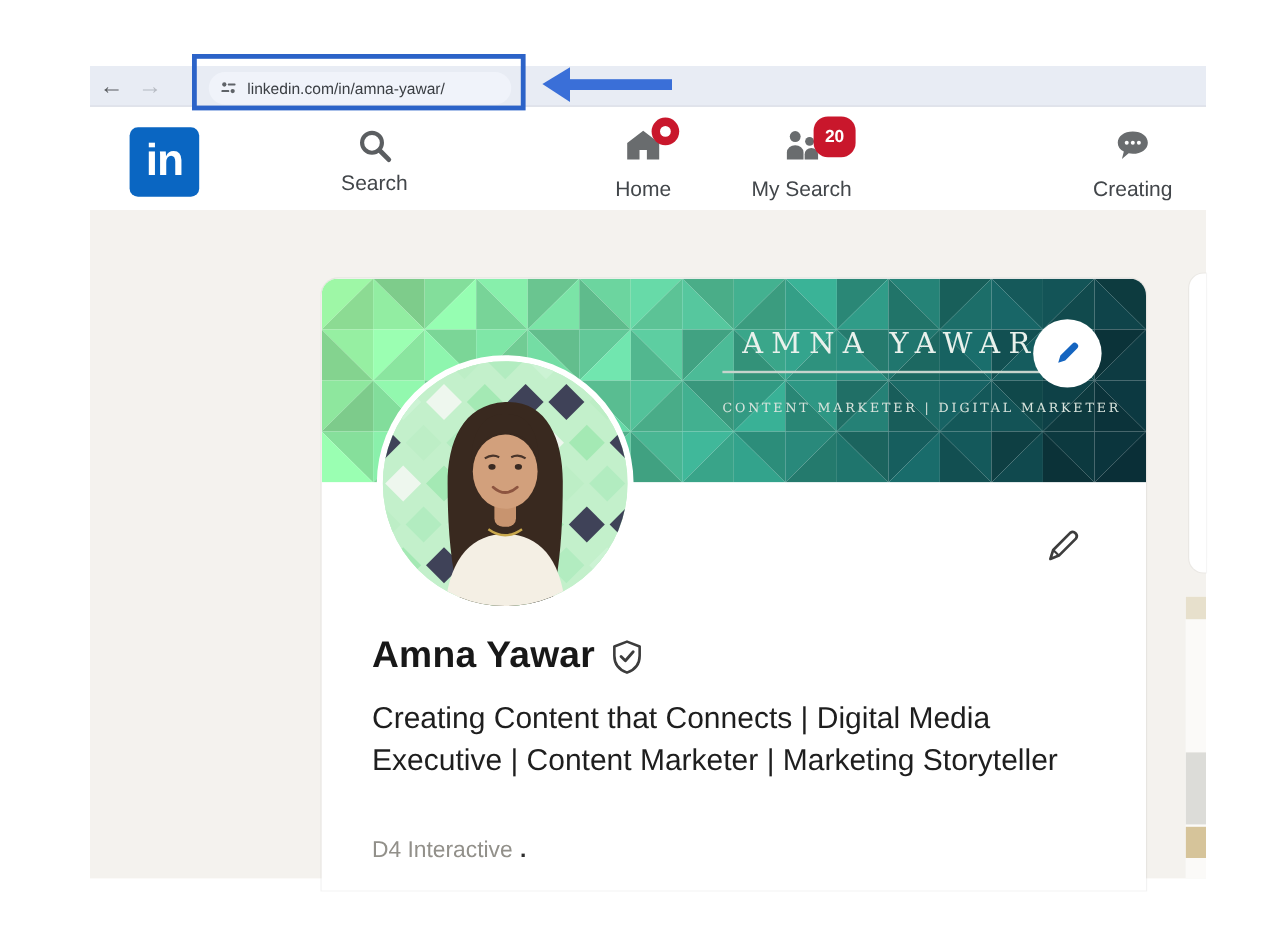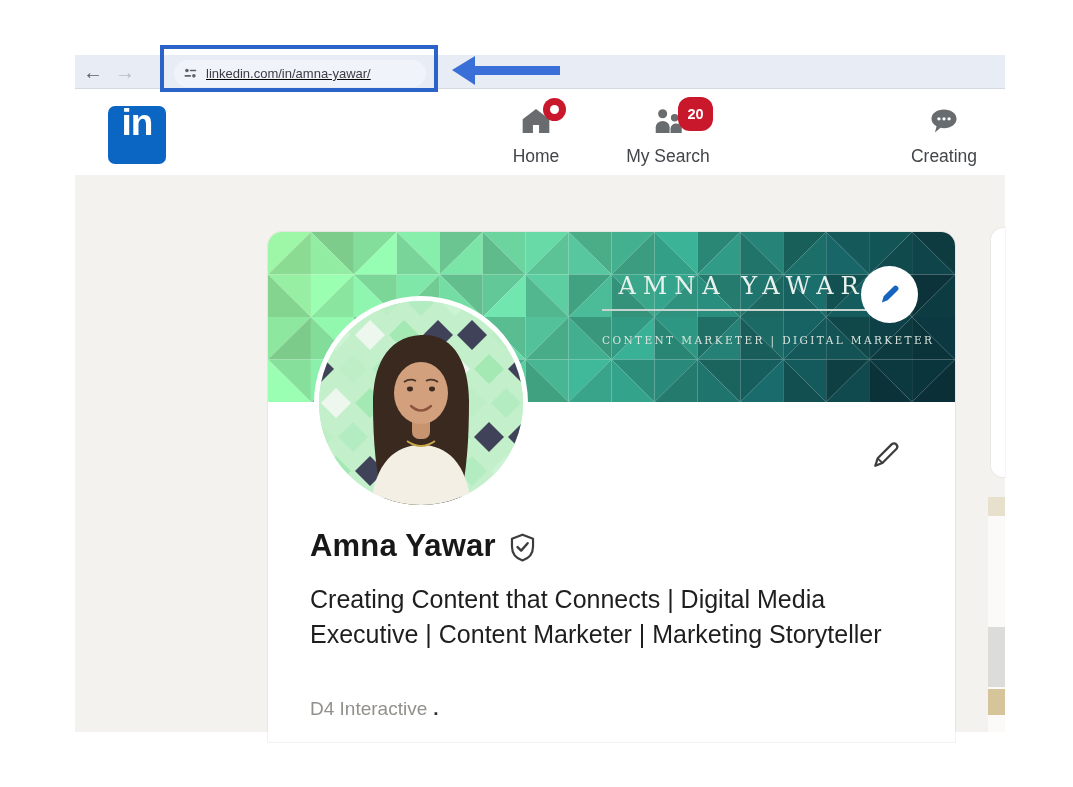--- a/index.html
+++ b/index.html
@@ -9,35 +9,35 @@
 
   
   .chrome { position:absolute; left:75px; top:55px; width:930px; height:34px;
             background:#e8ecf4; border-bottom:1px solid #d4d8e0; }
   .nav-arrow { position:absolute; top:3px; font-size:20px; color:#5a5d61; line-height:28px; }
   .nav-arrow.fwd { color:#b7bbc3; }
   .reload-icon { position:absolute; left:140px; top:7px; width:20px; height:20px; }
   .hl-box { position:absolute; left:160px; top:45px; width:278px; height:47px;
             border:4px solid #2c63c8; background:transparent; z-index:5; }
   .url-pill { position:absolute; left:10px; top:11px; width:252px; height:27px;
-              background:#f0f3fa; border-radius:14px; display:flex; align-items:center; padding-left:9px;text-decoration:underline; }
+              background:#f0f3fa; border-radius:14px; display:flex; align-items:center; padding-left:9px; }
   .tune-icon { width:15px; height:15px; margin-right:8px; flex:0 0 auto; }
   .url-text { font-size:13px; color:#3a3e43; white-space:nowrap; }
 
   .arrow-ann { position:absolute; left:452px; top:56px; width:108px; height:29px; z-index:6; }
   .arrow-head { position:absolute; left:0; top:0; width:0; height:0;
                 border-top:14px solid transparent; border-bottom:15px solid transparent;
                 border-right:23px solid #3a6fd8; }
   .arrow-shaft { position:absolute; left:20px; top:10px; width:88px; height:9px; background:#3a6fd8; }
 
   
   .navbar { position:absolute; left:75px; top:89px; width:930px; height:86px; background:#ffffff; }
   .li-logo { position:absolute; left:33px; top:17px; width:58px; height:58px; background:#0a66c2;
              border-radius:7px; color:#fff; font-weight:bold; font-size:37px;
-             display:flex; align-items:flex-end; justify-content:center; padding-bottom:20px; letter-spacing:-1px; }
+             display:flex; align-items:flex-end; justify-content:center; padding-bottom:9px; letter-spacing:-1px; }
   .search-block { position:absolute; left:162px; top:16px; width:150px; text-align:center; }
   .search-block svg { display:block; margin:0 auto; }
   .nav-label { margin-top:5px; font-size:17.5px; color:#42464a; }
   .nav-item { position:absolute; top:16px; width:140px; text-align:center; }
   .nav-item .icn { position:relative; display:inline-block; width:36px; height:34px; }
   .badge-dot { position:absolute; right:-12px; top:-7px; width:23px; height:23px; border-radius:50%;
                background:#c9172c; border:0; }
   .badge-dot::after { content:""; position:absolute; left:7px; top:7px; width:9px; height:9px;
                border-radius:50%; background:#ffffff; }
   .badge-count { position:absolute; right:-27px; top:-8px; min-width:35px; height:34px; border-radius:12px;
@@ -104,20 +104,27 @@
   </div>
 
   <div class="arrow-ann">
     <div class="arrow-head"></div>
     <div class="arrow-shaft"></div>
   </div>
 
   <div class="navbar">
     <div class="li-logo">in</div>
 
+    <div class="search-block">
+      <svg width="32" height="32" viewBox="0 0 24 24">
+        <circle cx="10.5" cy="10.5" r="6.2" fill="none" stroke="#5b5e61" stroke-width="2.6"></circle>
+        <line x1="15.2" y1="15.2" x2="21" y2="21" stroke="#5b5e61" stroke-width="3" stroke-linecap="round"></line>
+      </svg>
+      <div class="nav-label">Search</div>
+    </div>
 
     <div class="nav-item" style="left:391px;">
       <span class="icn">
         <svg width="34" height="32" viewBox="0 0 24 24">
           <path d="M12 3 L22 10.6 V21 H14.3 V15 h-4.6 V21 H2 V10.6 Z" fill="#696c6e"></path>
         </svg>
         <span class="badge-dot"></span>
       </span>
       <div class="nav-label">Home</div>
     </div>

